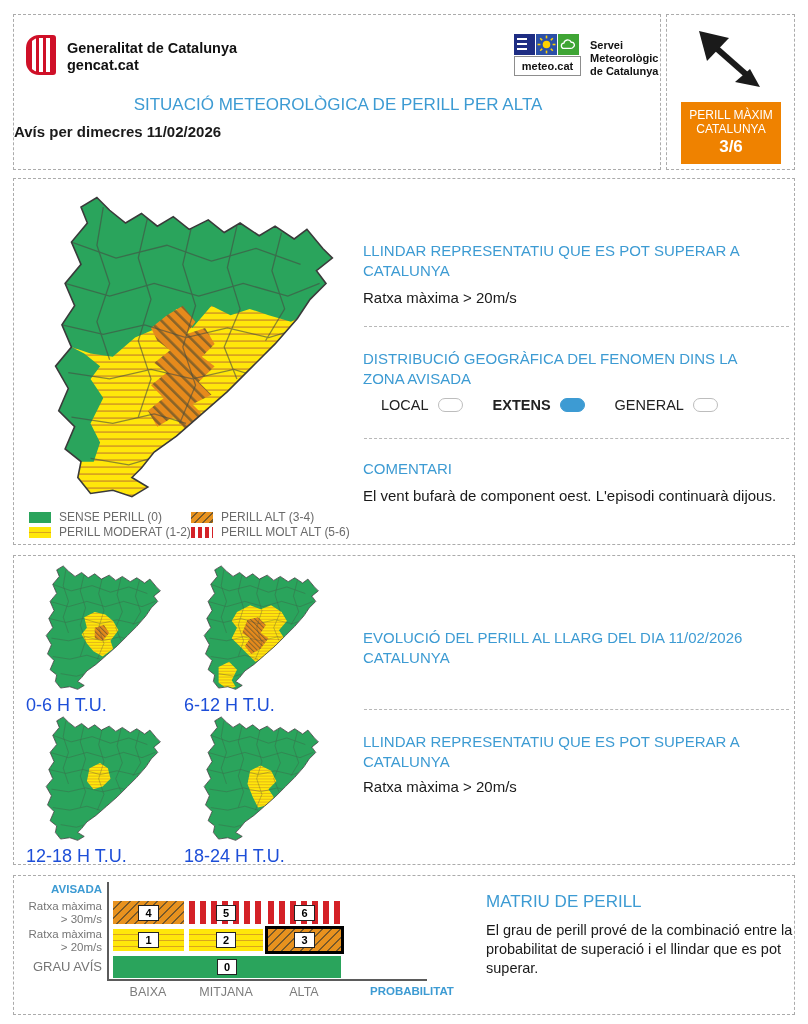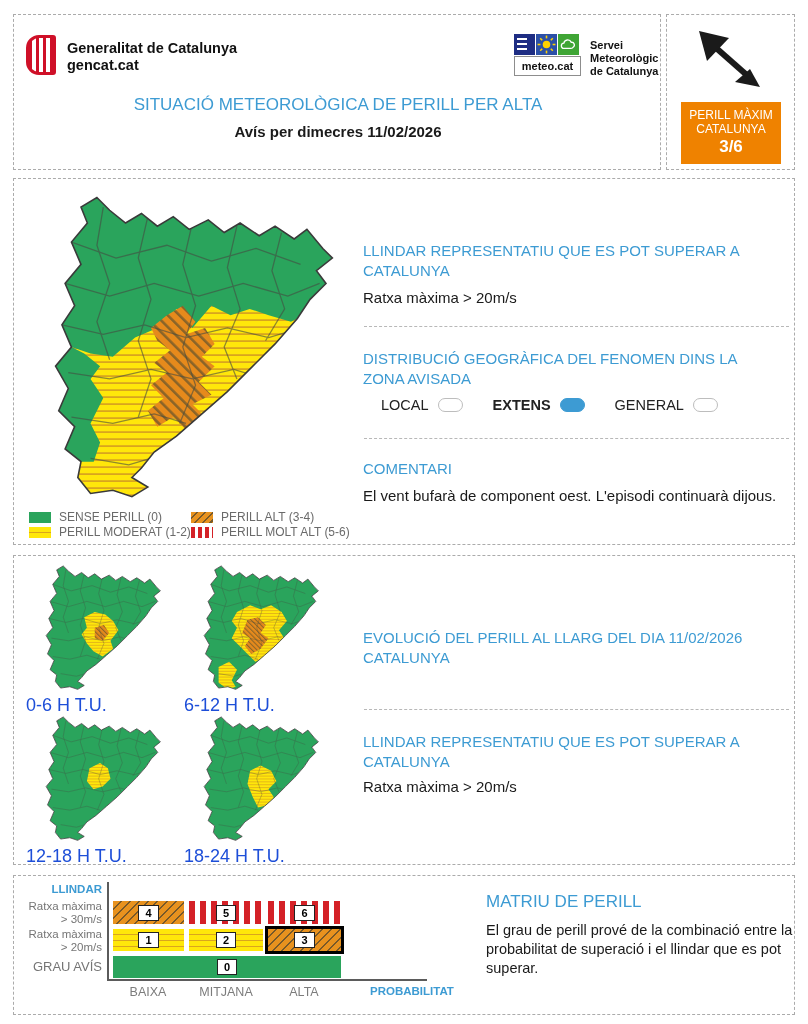--- a/index.html
+++ b/index.html
@@ -125,21 +125,21 @@
       </div>
       <div class="mc-label">meteo.cat</div>
     </div>
     <div class="abs mc-name" style="left:576px;top:24px;">
       <div>Servei</div>
       <div>Meteorològic</div>
       <div>de Catalunya</div>
     </div>
 
     <div class="abs blue" style="left:0;top:80px;width:648px;text-align:center;font-size:17px;">SITUACIÓ METEOROLÒGICA DE PERILL PER ALTA</div>
-    <div class="abs" style="left:0;top:108px;width:648px;text-align:center;font-size:15px;font-weight:bold;">Avís per dimecres 11/02/2026</div>
+    <div class="abs" style="left:0;top:108px;width:648px;text-align:left;font-size:15px;font-weight:bold;">Avís per dimecres 11/02/2026</div>
   </div>
 
   <div class="box" style="left:666px;top:14px;width:129px;height:156px;">
     <div class="abs" style="left:24px;top:10px;">
       <svg viewBox="0 0 80 70" width="80" height="70">
         <line x1="24" y1="22" x2="58" y2="52" stroke="#1a1a1a" stroke-width="6"></line>
         <polygon points="8,6 38,13 16,36" fill="#1a1a1a"></polygon>
         <polygon points="69,62 44,57 59,44" fill="#1a1a1a"></polygon>
       </svg>
     </div>
@@ -254,21 +254,21 @@
     <div class="abs map-caption" style="left:170px;top:290px;width:148px;">18-24 H T.U.</div>
 
     <div class="abs h-blue" style="left:349px;top:72px;width:420px;">EVOLUCIÓ DEL PERILL AL LLARG DEL DIA 11/02/2026 CATALUNYA</div>
     <div class="dash-hr" style="left:350px;top:153px;width:425px;"></div>
     <div class="abs h-blue" style="left:349px;top:176px;width:410px;">LLINDAR REPRESENTATIU QUE ES POT SUPERAR A CATALUNYA</div>
     <div class="abs body-txt" style="left:349px;top:222px;">Ratxa màxima &gt; 20m/s</div>
   </div>
 
   <div class="box" style="left:13px;top:875px;width:782px;height:140px;">
 
-    <div class="abs axname" style="left:0;top:7px;width:88px;text-align:right;">LLINDAR</div>
+    <div class="abs axname" style="left:0;top:7px;width:88px;text-align:right;">AVISADA</div>
 
     <div class="abs mx-label" style="left:0;top:24px;width:88px;">
       <div>Ratxa màxima</div>
       <div>&gt; 30m/s</div>
     </div>
     <div class="abs mx-label" style="left:0;top:52px;width:88px;">
       <div>Ratxa màxima</div>
       <div>&gt; 20m/s</div>
     </div>
     <div class="abs mx-label" style="left:0;top:84px;width:88px;font-size:13px;">GRAU AVÍS</div>

